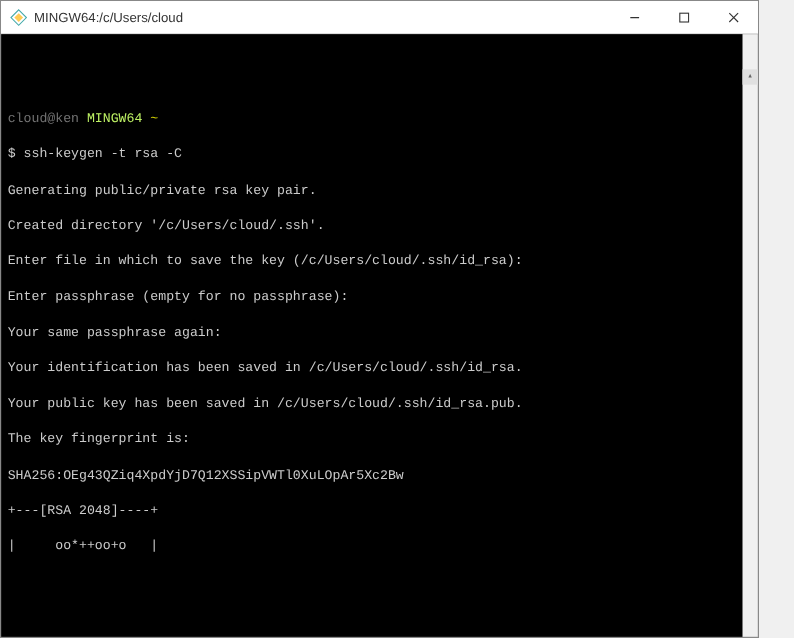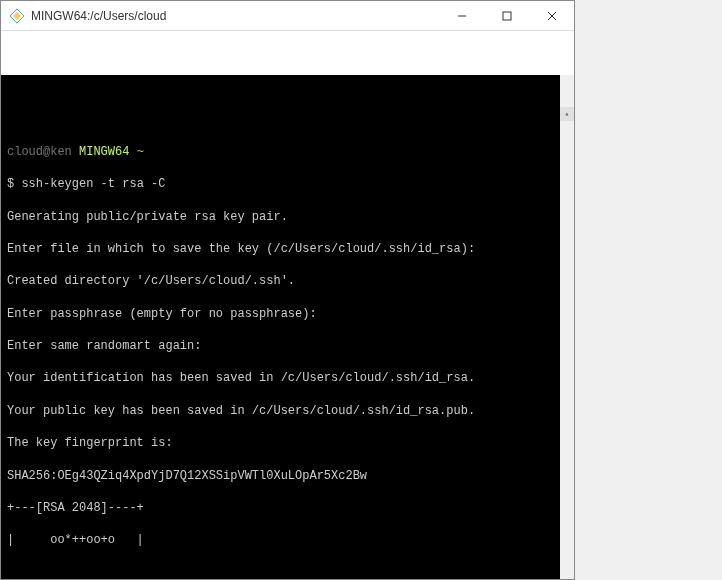--- a/index.html
+++ b/index.html
@@ -5,27 +5,26 @@
 * { margin: 0; padding: 0; box-sizing: border-box; }
 body {
   font-family: Consolas, "Courier New", monospace;
   font-size: 12px;
   background: #f0f0f0;
   width: 722px;
   height: 580px;
   overflow: hidden;
 }
 .window {
-  width: 575px;
+  width: 690px;
   height: 580px;
   background: #fff;
   border: 1px solid #888;
   display: flex;
   flex-direction: column;
-  gap: 44px;
 }
 .titlebar {
   height: 30px;
   background: #fff;
   display: flex;
   align-items: center;
   padding-left: 8px;
   border-bottom: 1px solid #ddd;
 }
 .titlebar .icon {
@@ -121,24 +120,24 @@
   </div>
 
   <div class="terminal">
     <div class="scrollbar">
       <div class="arrow">▴</div>
     </div>
     <div class="term-content">
 <div><span class="green">cloud@ken</span> <span class="purple">MINGW64</span> <span class="yellow">~</span></div>
 <div><span class="prompt-dollar">$ </span><span>ssh-keygen -t rsa -C</span></div>
 <div>Generating public/private rsa key pair.</div>
+<div>Created directory '/c/Users/cloud/.ssh'.</div>
 <div>Enter file in which to save the key (/c/Users/cloud/.ssh/id_rsa):</div>
-<div>Created directory '/c/Users/cloud/.ssh'.</div>
 <div>Enter passphrase (empty for no passphrase):</div>
-<div>Enter same randomart again:</div>
+<div>Your same passphrase again:</div>
 <div>Your identification has been saved in /c/Users/cloud/.ssh/id_rsa.</div>
 <div>Your public key has been saved in /c/Users/cloud/.ssh/id_rsa.pub.</div>
 <div>The key fingerprint is:</div>
 <div>SHA256:OEg43QZiq4XpdYjD7Q12XSSipVWTl0XuLOpAr5Xc2Bw</div>
 <div>+---[RSA 2048]----+</div>
 <div>|     oo*++oo+o   |</div>
 
 
 
 

